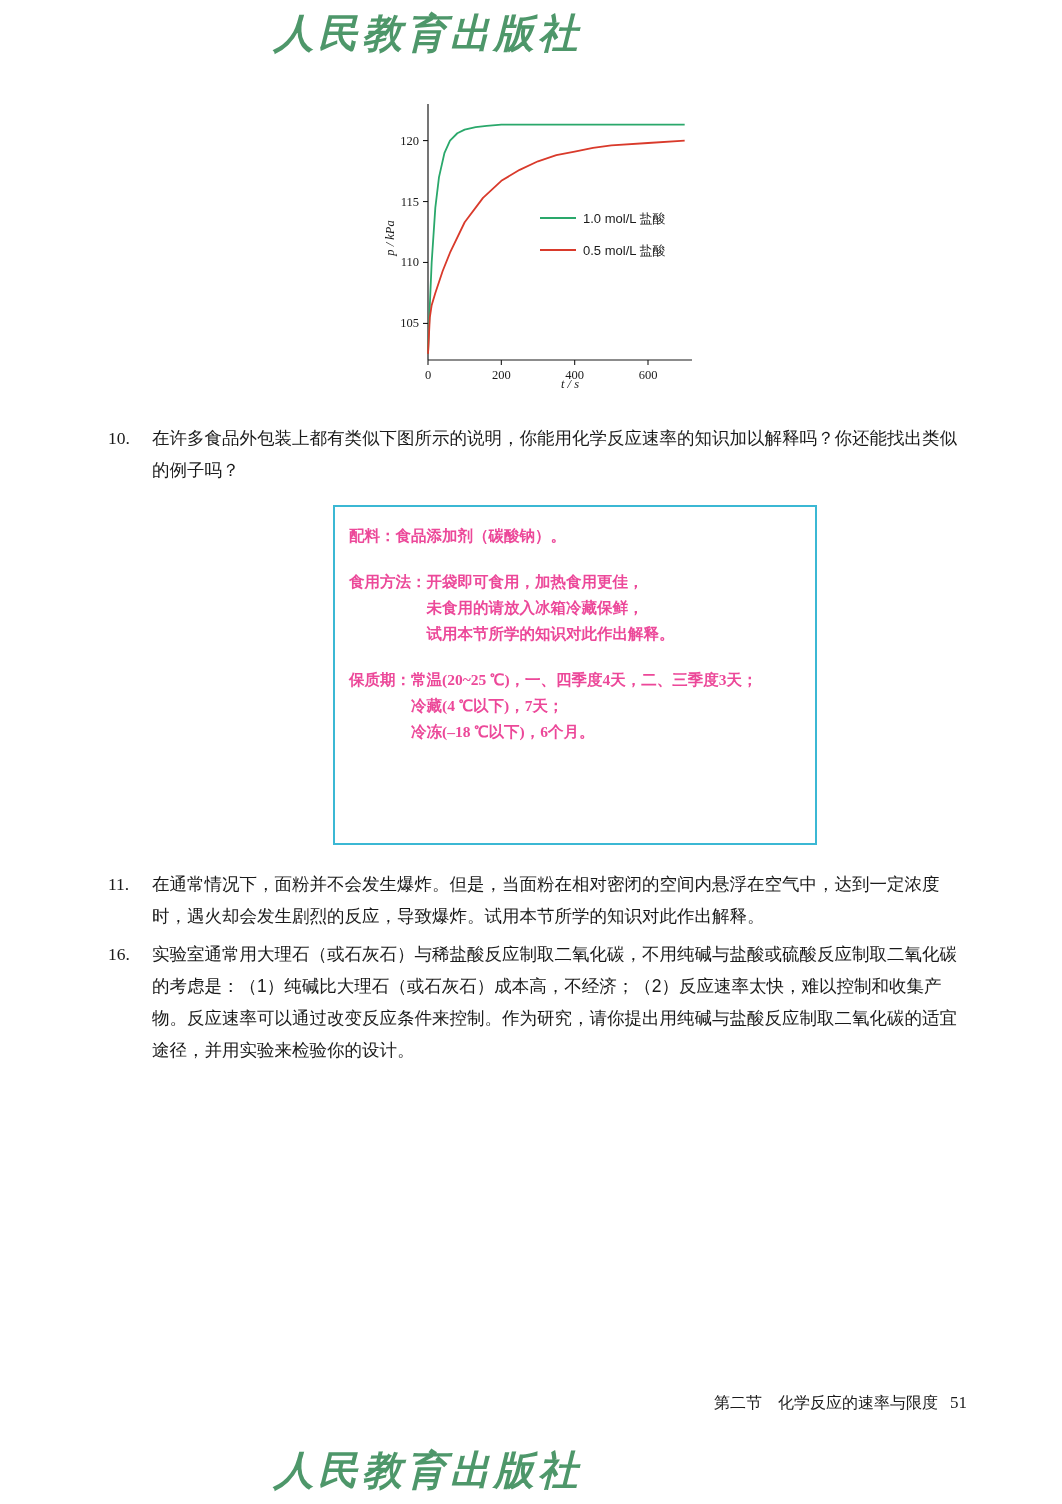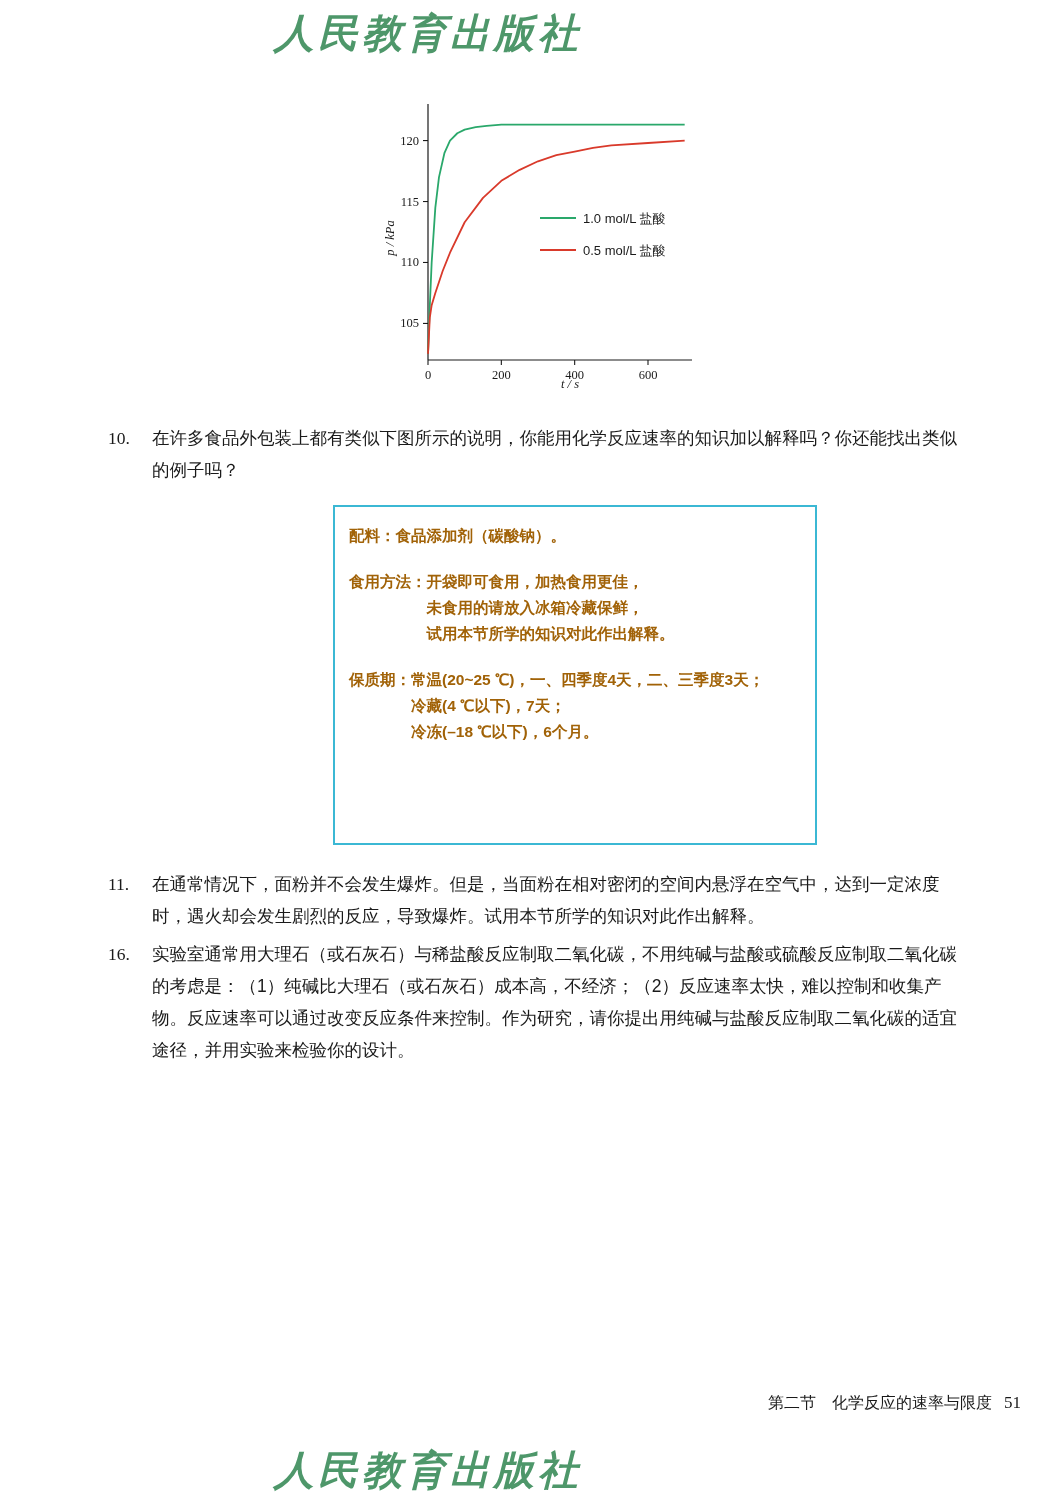--- a/index.html
+++ b/index.html
@@ -70,43 +70,43 @@
     width: 484px;
     height: 340px;
     border: 2px solid #3bb8d4;
     box-sizing: border-box;
     background: #ffffff;
   }
   .label-inner {
     padding: 16px 18px 10px 14px;
     font-size: 15.5px;
     line-height: 26px;
-    color: #a16207;
+    color: #ec4899;
     font-weight: bold;
     font-family: "Liberation Sans", sans-serif;
   }
   .label-block {
     margin-bottom: 20px;
     display: flex;
   }
-  .label-block:last-child { margin-bottom: 8px; }
+  .label-block:last-child { margin-bottom: 8px; font-family: Liberation Serif, serif; }
   .label-key {
     white-space: nowrap;
   }
   .label-lines { }
   .label-lines div { white-space: nowrap; }
 
   
   .footer {
     position: absolute;
     left: 0;
     top: 1393px;
     width: 1062px;
     text-align: right;
-    padding-right: 41px;
+    padding-right: 95px;
     box-sizing: border-box;
     font-size: 16px;
     color: #1a1a1a;
   }
   .footer .sec { margin-right: 12px; }
   .footer .pg { font-family: "Liberation Serif", serif; font-size: 17px; }
 
   .legend-text {
     font-size: 13px;
     font-family: "Liberation Sans", sans-serif;

